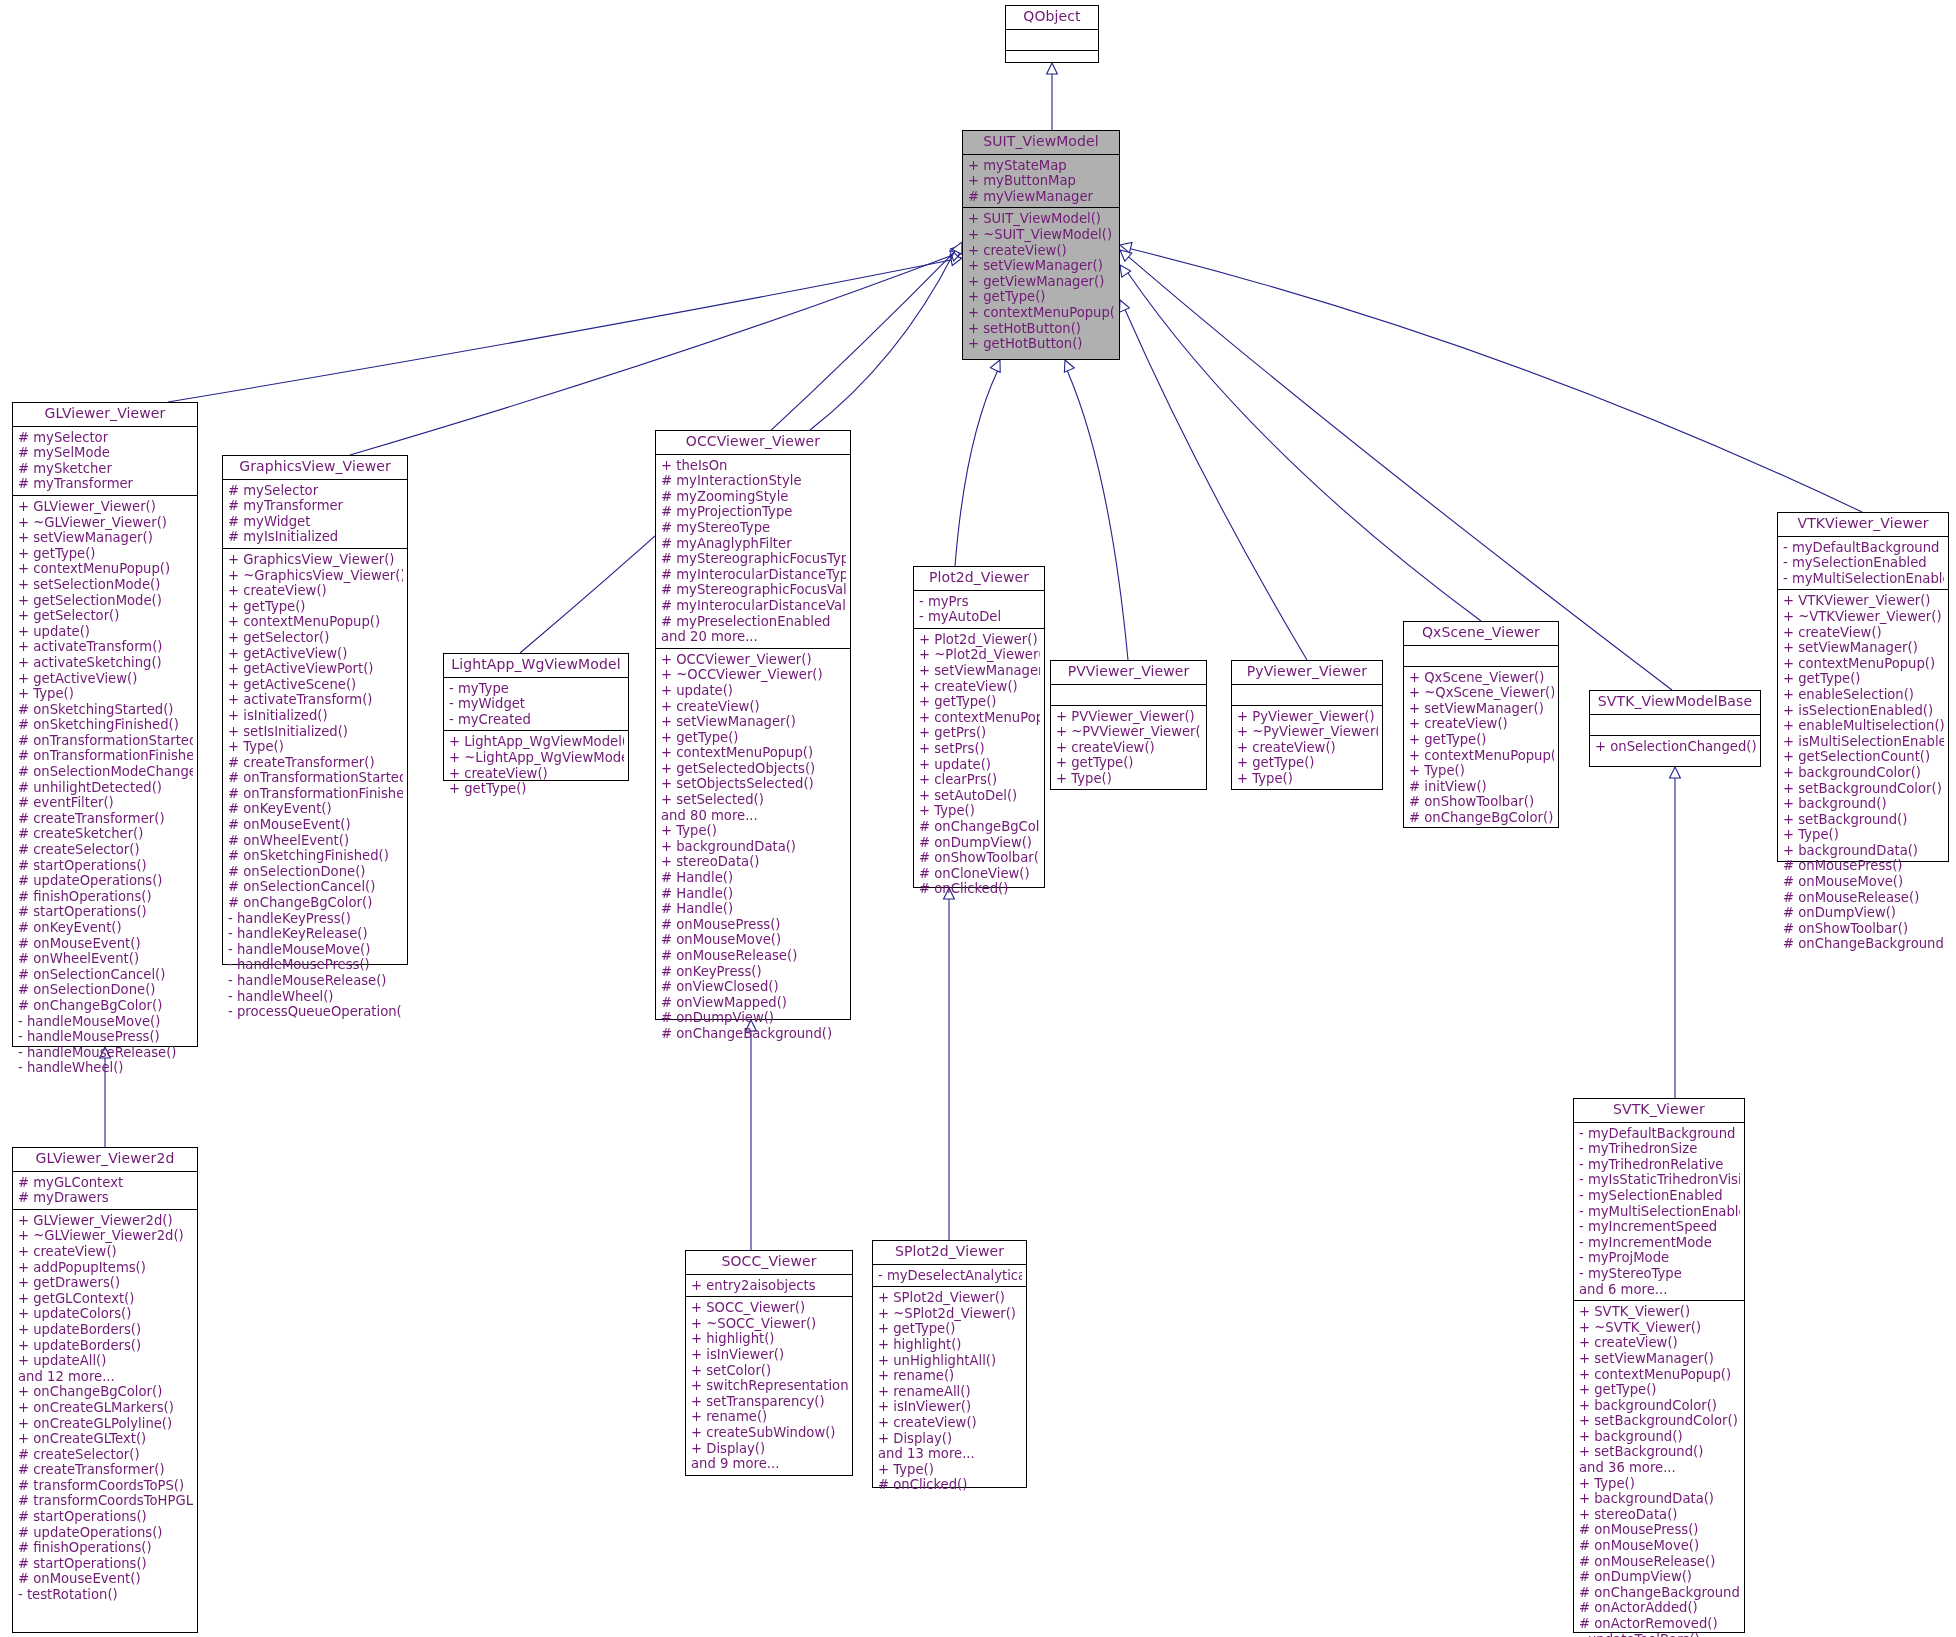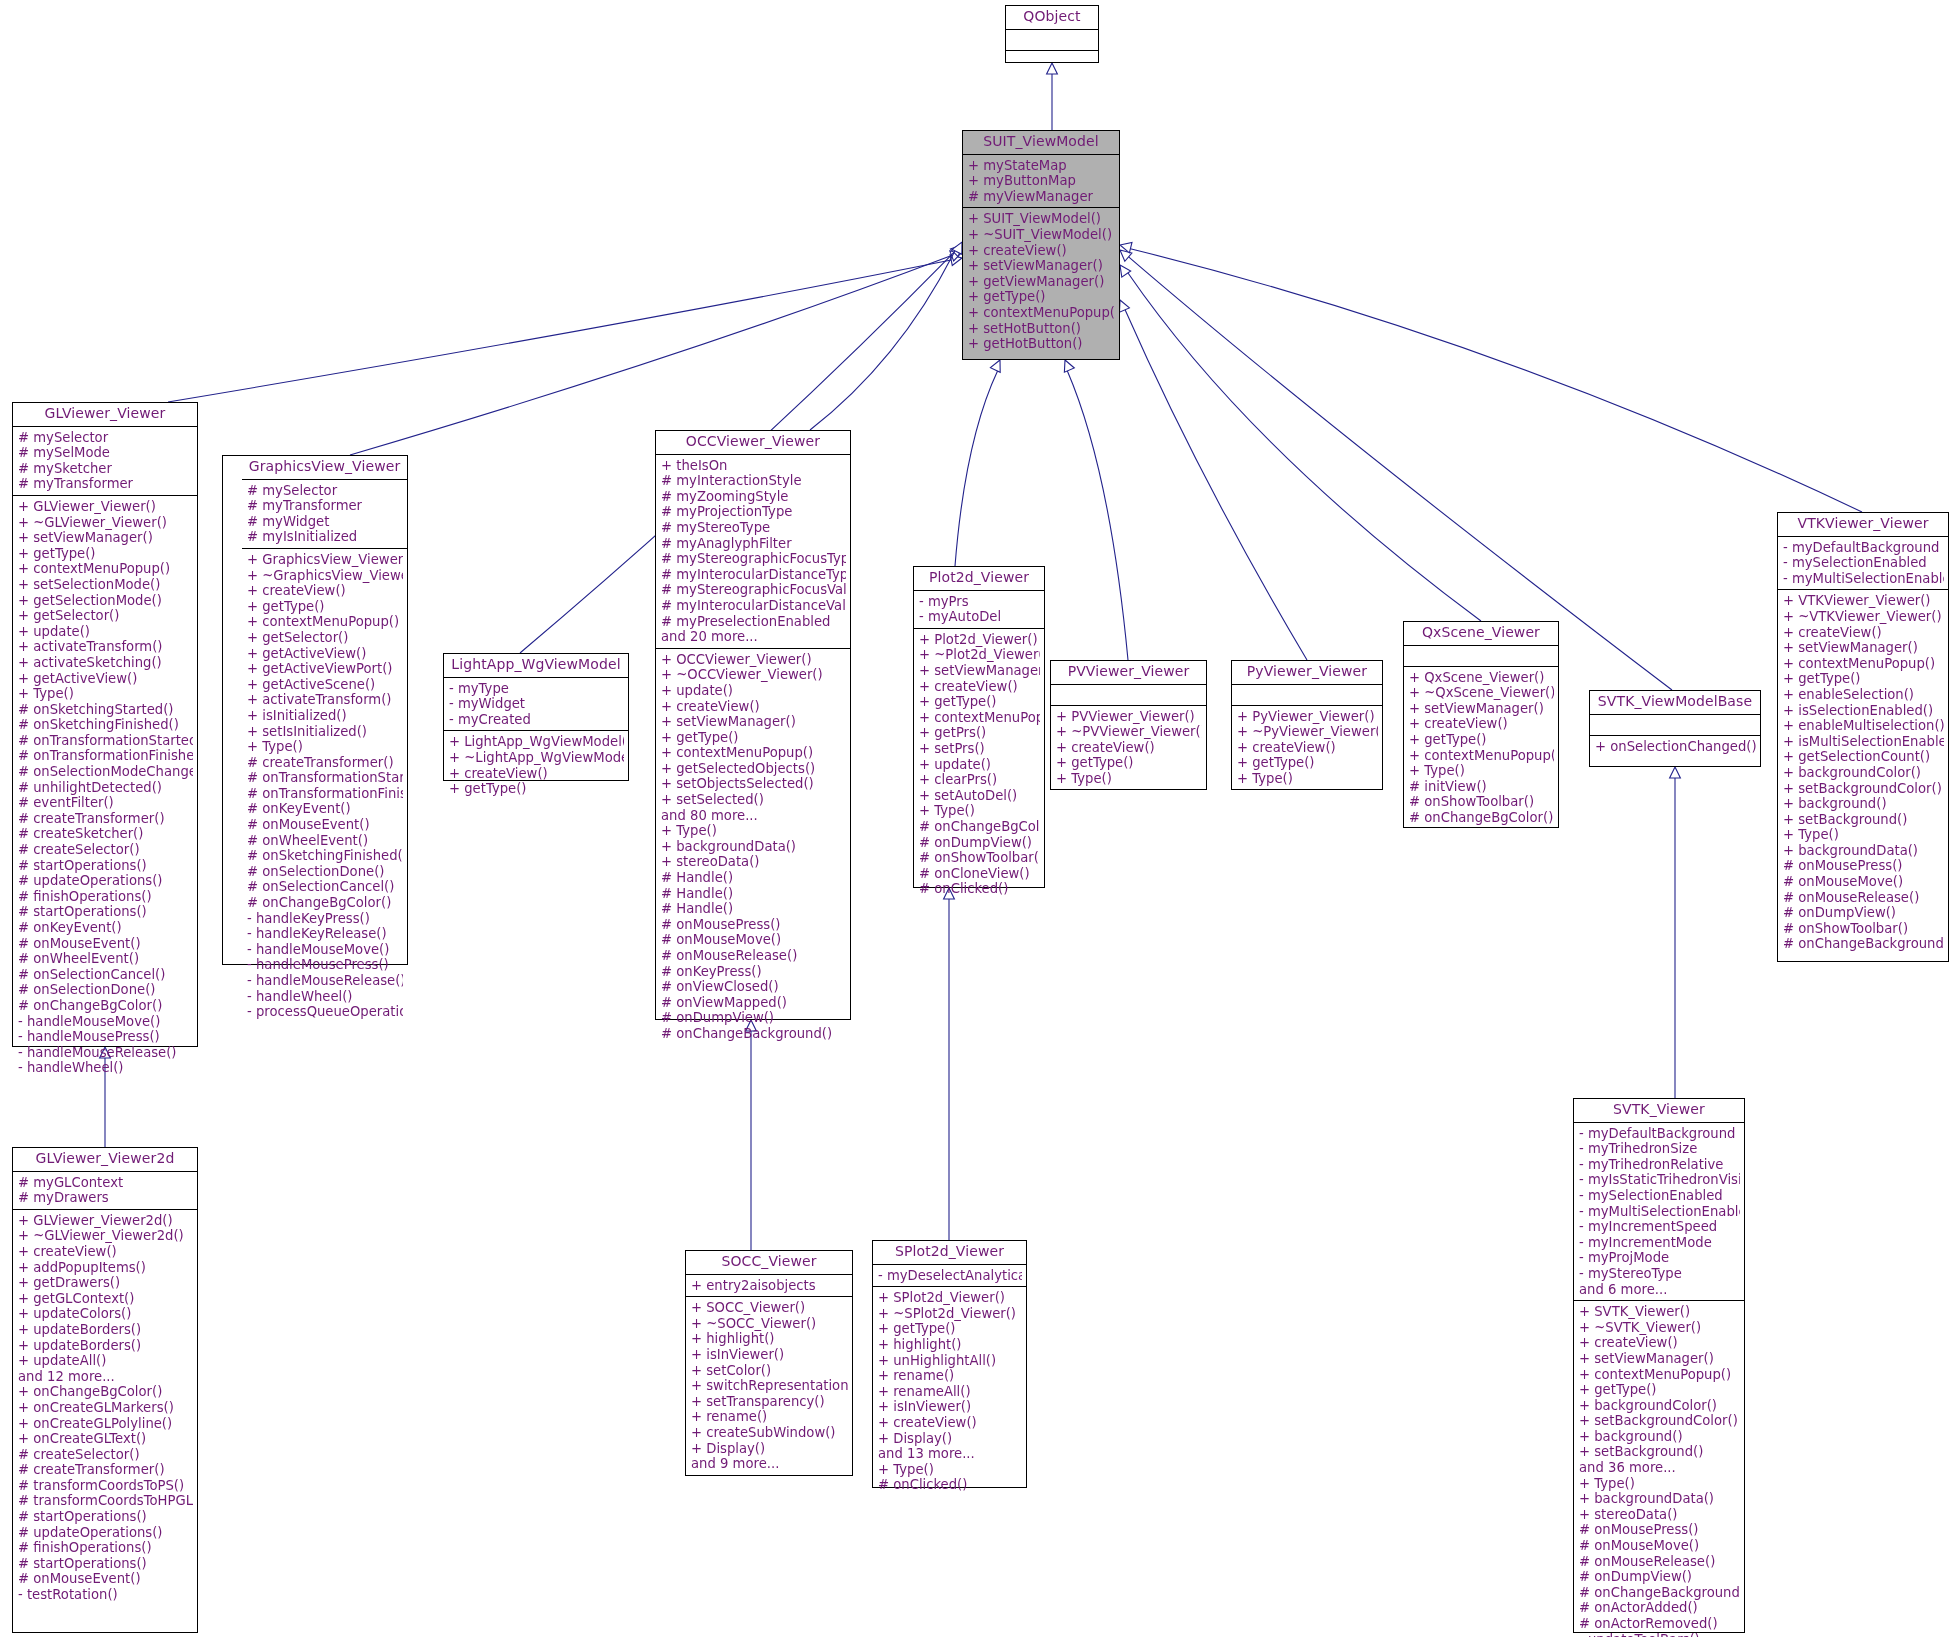--- a/index.html
+++ b/index.html
@@ -163,21 +163,21 @@
           <div class="mrow"># onWheelEvent()</div>
           <div class="mrow"># onSelectionCancel()</div>
           <div class="mrow"># onSelectionDone()</div>
           <div class="mrow"># onChangeBgColor()</div>
           <div class="mrow">- handleMouseMove()</div>
           <div class="mrow">- handleMousePress()</div>
           <div class="mrow">- handleMouseRelease()</div>
           <div class="mrow">- handleWheel()</div>
         </div>
       </div>
-      <div class="uml-class" style="left: 222px; top: 455px; width: 186px; height: 510px; padding-left: 19px;">
+      <div class="uml-class" style="left: 222px; top: 455px; width: 186px; height: 510px;">
         <div class="cls-name">GraphicsView_Viewer</div>
         <div class="cls-attrs">
           <div class="mrow"># mySelector</div>
           <div class="mrow"># myTransformer</div>
           <div class="mrow"># myWidget</div>
           <div class="mrow"># myIsInitialized</div>
         </div>
         <div class="cls-ops">
           <div class="mrow">+ GraphicsView_Viewer()</div>
           <div class="mrow">+ ~GraphicsView_Viewer()</div>
@@ -333,21 +333,21 @@
           <div class="mrow"># onChangeBgColor()</div>
         </div>
       </div>
       <div class="uml-class" style="left: 1589px; top: 690px; width: 172px; height: 77px;">
         <div class="cls-name">SVTK_ViewModelBase</div>
         <div class="cls-attrs empty"></div>
         <div class="cls-ops">
           <div class="mrow">+ onSelectionChanged()</div>
         </div>
       </div>
-      <div class="uml-class" style="left: 1777px; top: 512px; width: 172px; height: 450px;">
+      <div class="uml-class" style="left: 1777px; top: 512px; width: 172px; height: 350px;">
         <div class="cls-name">VTKViewer_Viewer</div>
         <div class="cls-attrs">
           <div class="mrow">- myDefaultBackground</div>
           <div class="mrow">- mySelectionEnabled</div>
           <div class="mrow">- myMultiSelectionEnabled</div>
         </div>
         <div class="cls-ops">
           <div class="mrow">+ VTKViewer_Viewer()</div>
           <div class="mrow">+ ~VTKViewer_Viewer()</div>
           <div class="mrow">+ createView()</div>

